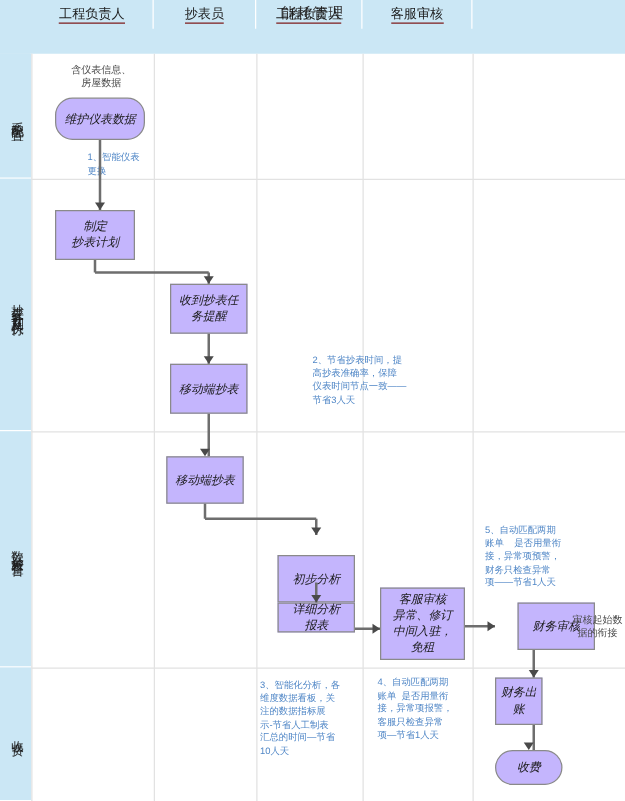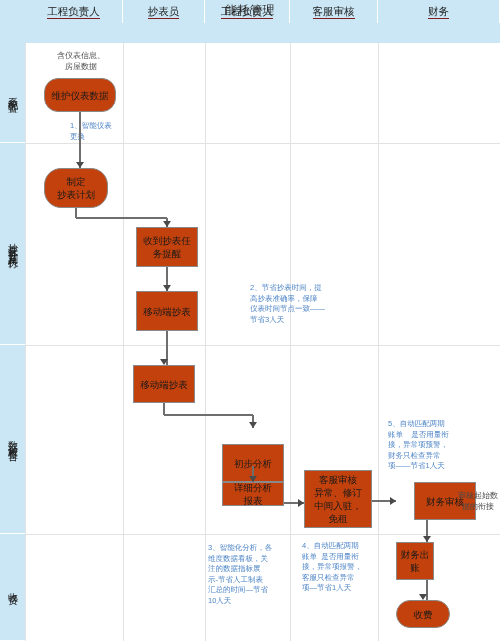--- a/index.html
+++ b/index.html
@@ -49,23 +49,23 @@
     writing-mode:vertical-rl;
     font-size:10px;color:#1b1b1b;letter-spacing:2px;
     line-height:12px;text-align:center;
   }
   .vline{position:absolute;width:1px;background:#e2e2e2;}
   .hline{position:absolute;height:1px;background:#e2e2e2;}
 
   
   .node{
     position:absolute;box-sizing:border-box;
-    border:1px solid #8a8a8a;background:#c2410c;
-    display:flex;align-items:center;justify-content:center;
-    text-align:center;font-size:9.5px;color:#1a1a1a;line-height:13px;
+    border:1px solid #8a8a8a;background:#c4b5fd;
+    display:flex;align-items:center;justify-content:center;
+    text-align:center;font-size:9.5px;color:#1a1a1a;line-height:13px;font-style:italic;
   }
   .node.term{border-radius:14px;}
 
   
   .note{
     position:absolute;font-size:8px;color:#4a4a4a;
     line-height:11px;text-align:center;
   }
   .note-blue{
     position:absolute;font-size:7.5px;color:#4f86c6;
@@ -115,21 +115,21 @@
       </div>
       <div class="hline" style="left: 25px; top: 534px; width: 475px;"></div>
       <div class="vline" style="left: 123px; top: 43px; height: 598px;"></div>
       <div class="vline" style="left: 205px; top: 43px; height: 598px;"></div>
       <div class="vline" style="left: 290px; top: 43px; height: 598px;"></div>
       <div class="vline" style="left: 378px; top: 43px; height: 598px;"></div>
       <div class="vline" style="left: 25px; top: 43px; height: 598px;"></div>
       <div class="node term" style="left: 44px; top: 78px; width: 72px; height: 34px;">
         <span>维护仪表数据</span>
       </div>
-      <div class="node" style="left: 44px; top: 168px; width: 64px; height: 40px; border-radius: 17px;">
+      <div class="node" style="left: 44px; top: 168px; width: 64px; height: 40px;">
         <span>制定<br>抄表计划</span>
       </div>
       <div class="node" style="left: 136px; top: 227px; width: 62px; height: 40px;">
         <span>收到抄表任<br>务提醒</span>
       </div>
       <div class="node" style="left: 136px; top: 291px; width: 62px; height: 40px;">
         <span>移动端抄表</span>
       </div>
       <div class="node" style="left: 133px; top: 365px; width: 62px; height: 38px;">
         <span>移动端抄表</span>
@@ -190,16 +190,13 @@
     </div>
     <div class="hdr-cell" style="left: 123px; width: 82px; text-align: center;">
       <span>抄表员</span>
     </div>
     <div class="hdr-cell" style="left: 205px; width: 85px;">
       <span>工程负责人</span>
     </div>
     <div class="hdr-cell" style="left: 290px; width: 88px;">
       <span>客服审核</span>
     </div>
-    <div class="hdr-cell" style="left: 378px; width: 122px;">
-      <span>财务</span>
-    </div>
   </div>
 
 </body></html>

